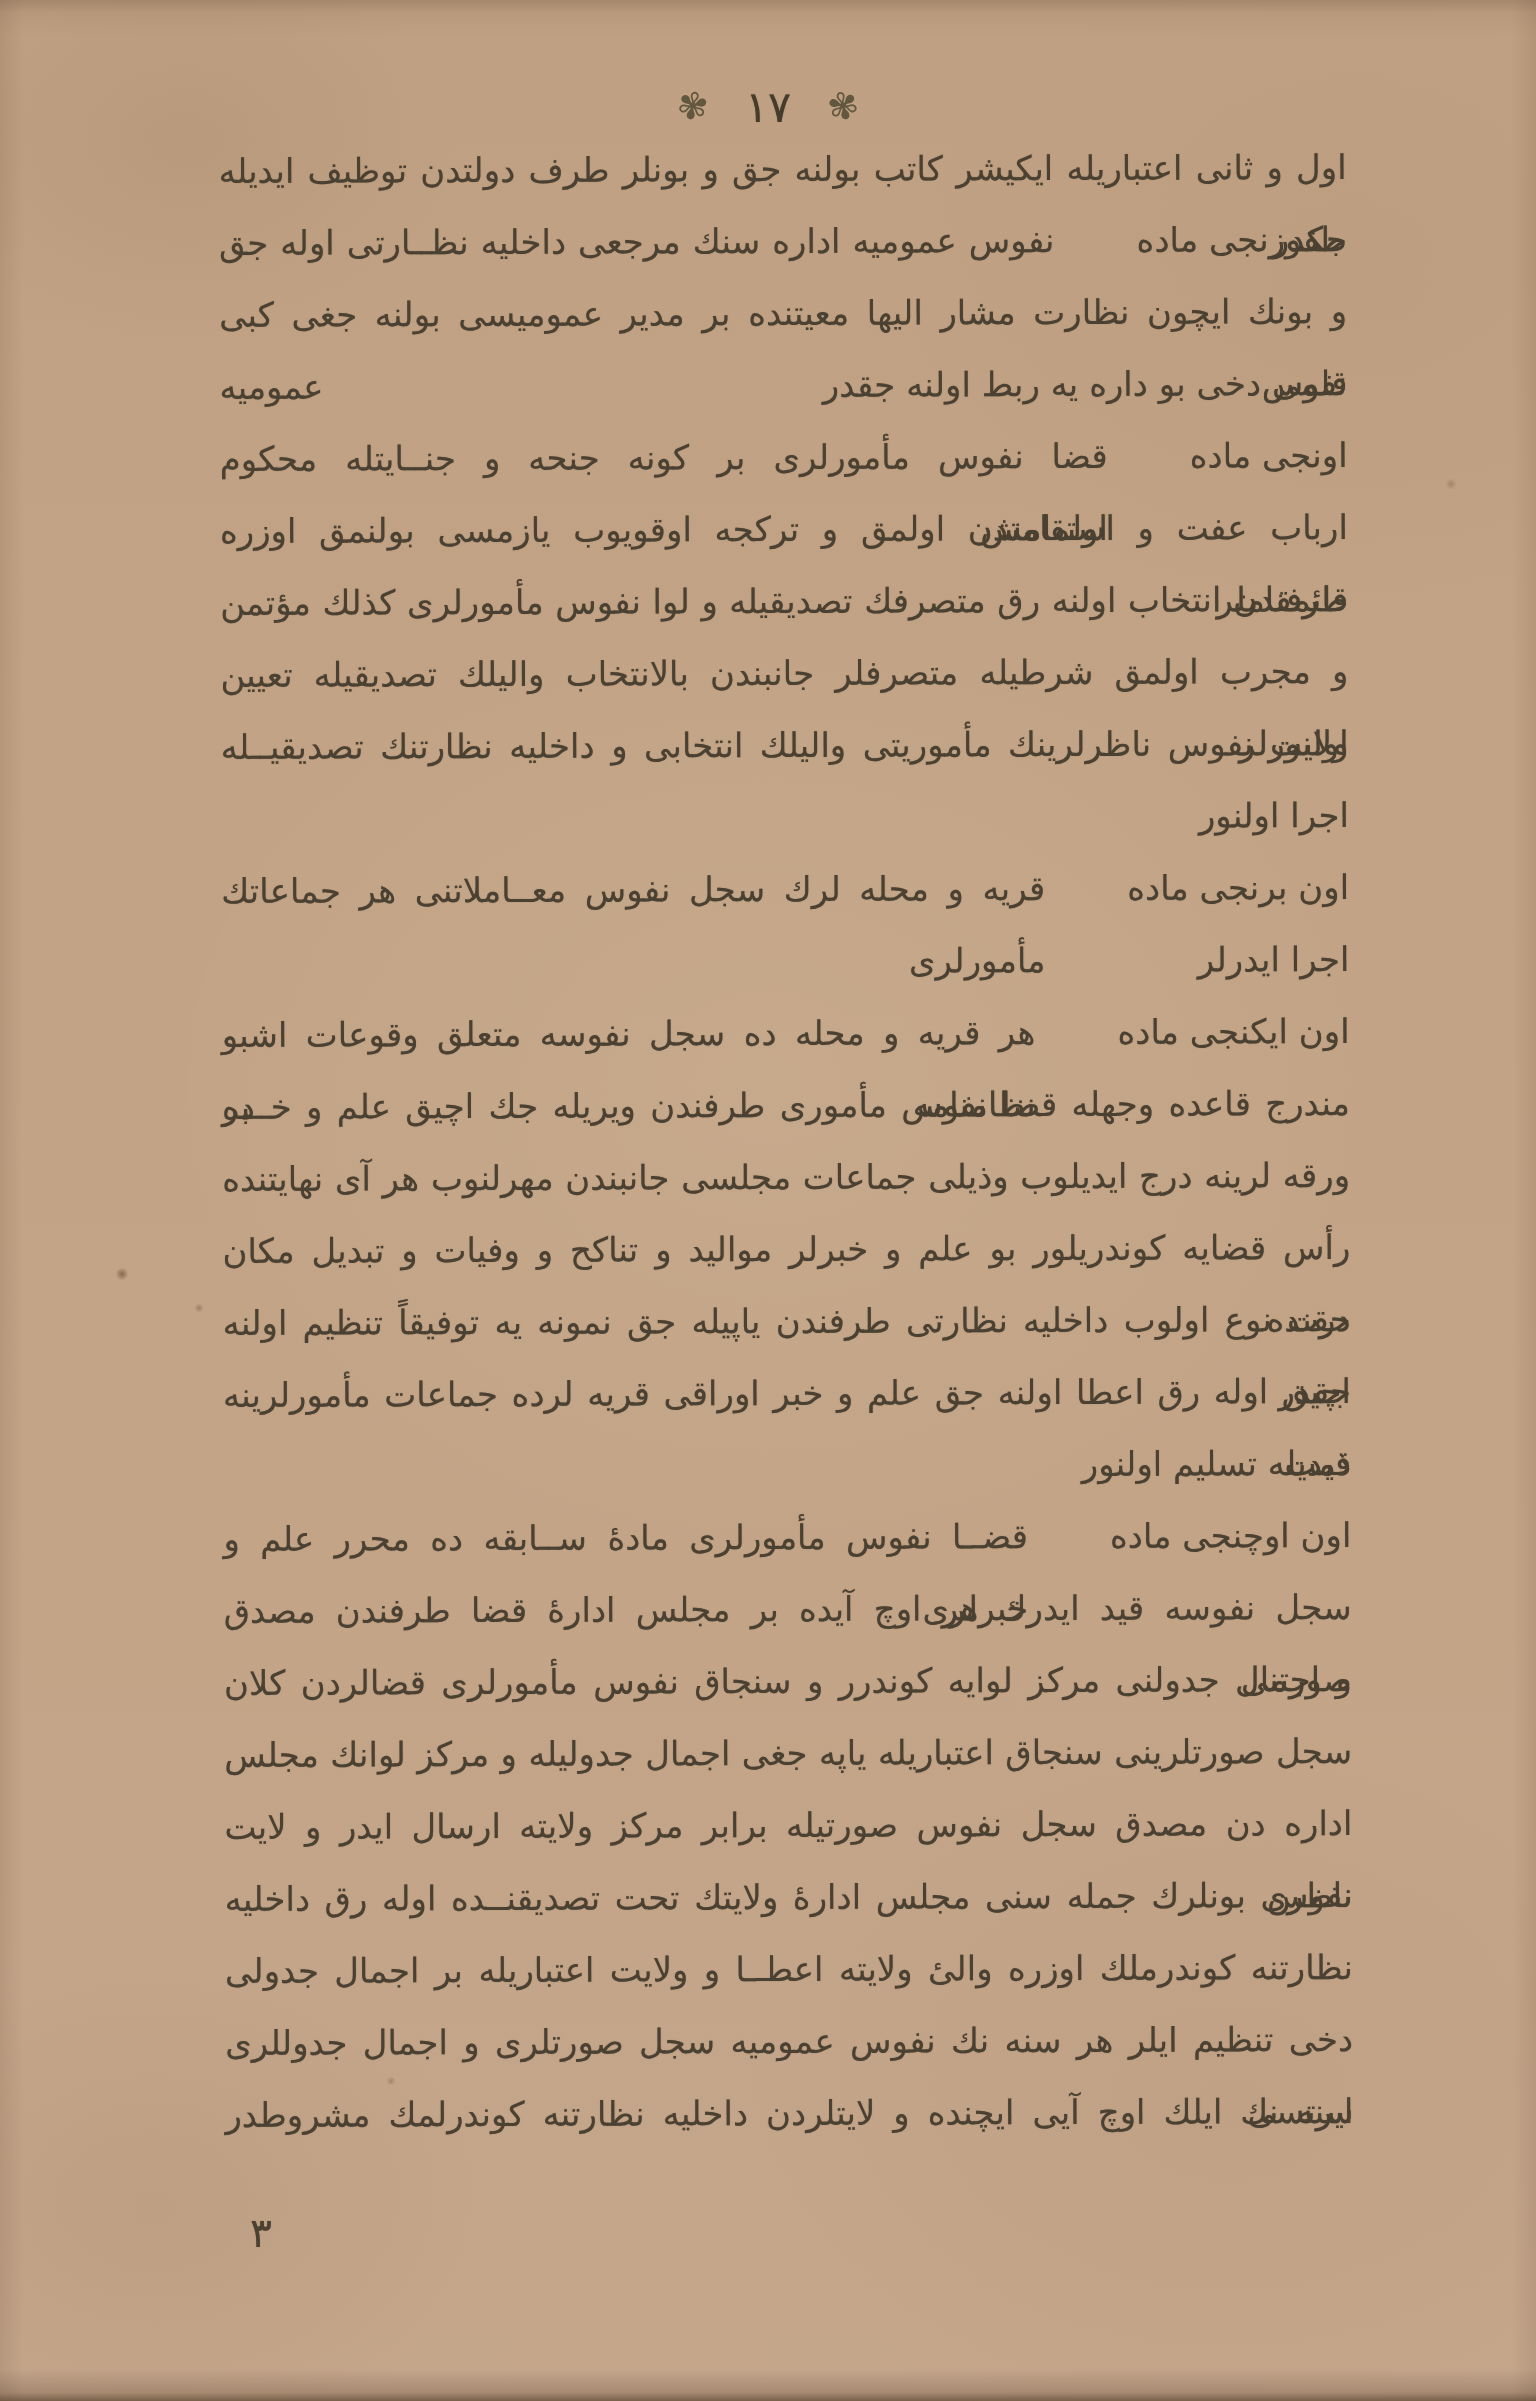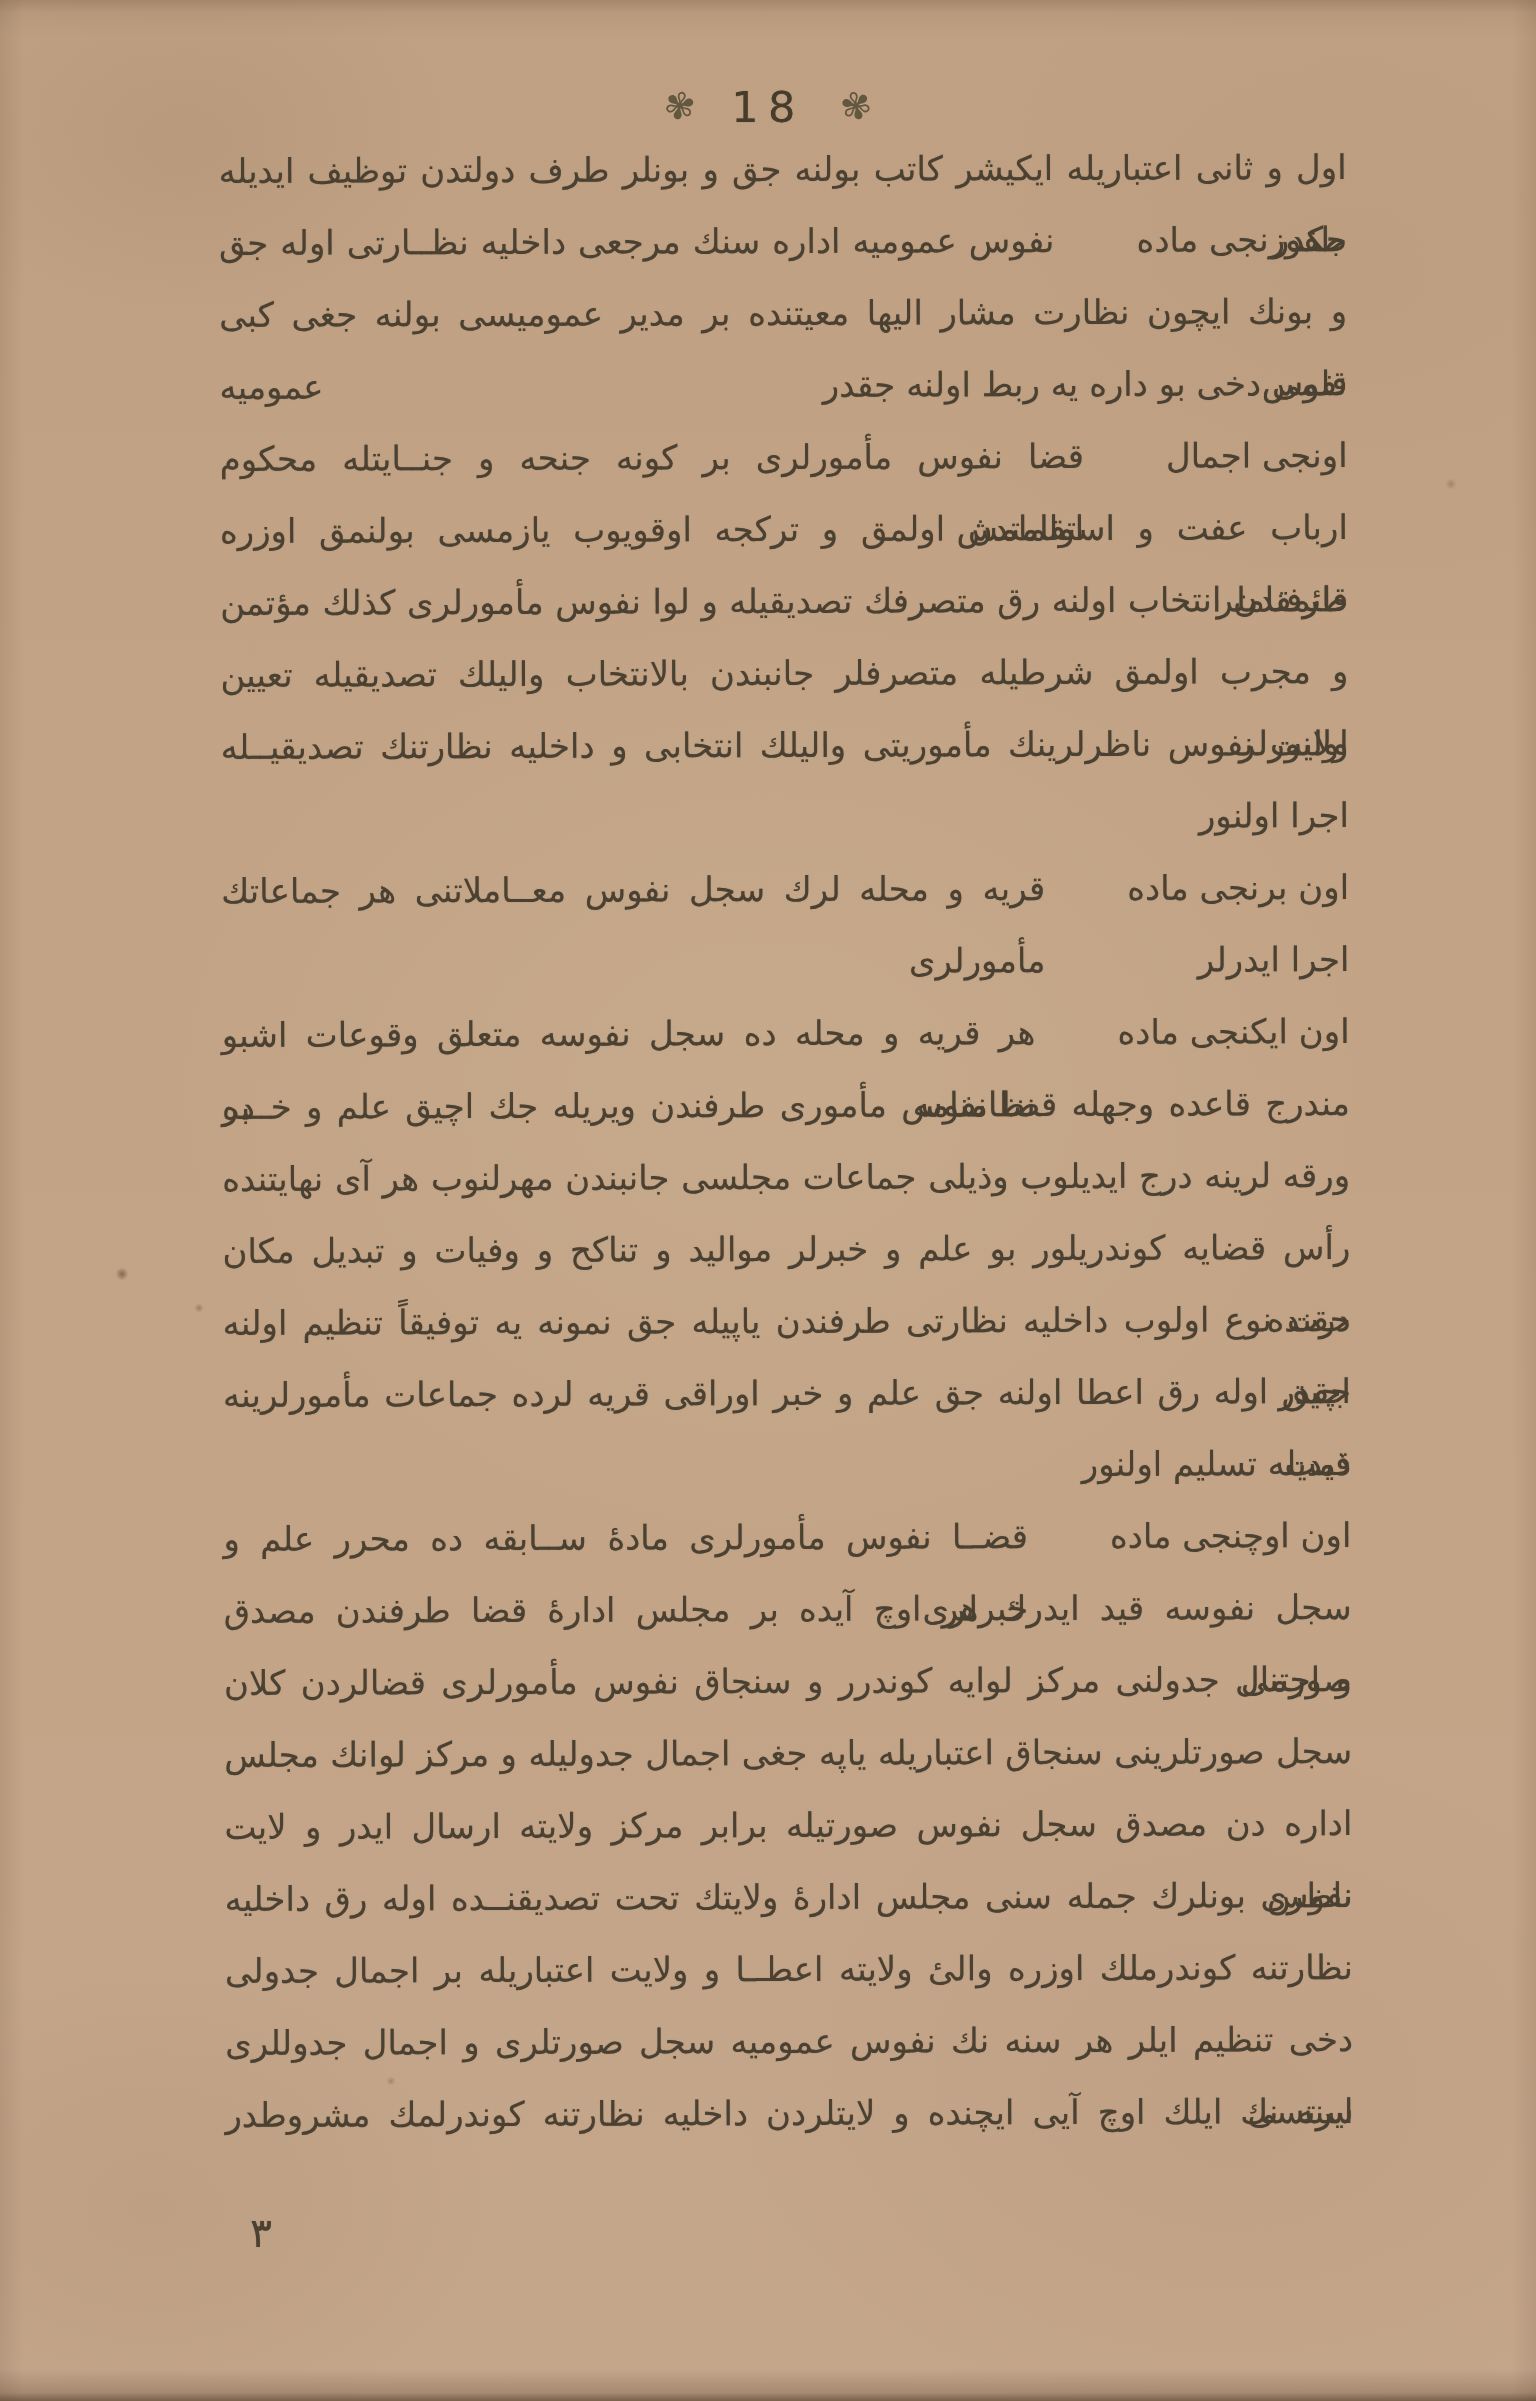--- a/index.html
+++ b/index.html
@@ -104,40 +104,40 @@
     text-shadow: 0 0 0.9px rgba(75,65,50,.6);
   }
 </style>
 </head>
 <body>
 
 <div class="scan-page">
 
   <div class="page-header">
     <span class="ornament left">✾</span>
-    <span class="page-number">18</span>
+    <span class="page-number">١٧</span>
     <span class="ornament right">✾</span>
   </div>
 
   <div class="text-block">
       <div class="line">
         <span class="body">اول و ثانى اعتباريله ايكيشر كاتب بولنه جق و بونلر طرف دولتدن توظيف ايديله جكدر</span>
       </div>
       <div class="line article">
         <span class="term">طقوزنجى ماده</span>
         <span class="body">نفوس عموميه اداره سنك مرجعى داخليه نظــارتى اوله جق</span>
       </div>
       <div class="line">
         <span class="body">و بونك ايچون نظارت مشار اليها معيتنده بر مدير عموميسى بولنه جغى كبى نفوس عموميه</span>
       </div>
       <div class="line short">
         <span class="body">قلمى دخى بو داره يه ربط اولنه جقدر</span>
       </div>
       <div class="line article">
-        <span class="term">اونجى اجمال</span>
+        <span class="term">اونجى ماده</span>
         <span class="body">قضا نفوس مأمورلرى بر كونه جنحه و جنــايتله محكوم اولمامش</span>
       </div>
       <div class="line">
         <span class="body">ارباب عفت و استقامتدن اولمق و تركجه اوقويوب يازمسى بولنمق اوزره قائمقاملر</span>
       </div>
       <div class="line">
         <span class="body">طرفندن انتخاب اولنه رق متصرفك تصديقيله و لوا نفوس مأمورلرى كذلك مؤتمن</span>
       </div>
       <div class="line">
         <span class="body">و مجرب اولمق شرطيله متصرفلر جانبندن بالانتخاب واليلك تصديقيله تعيين اولنورلر</span>

